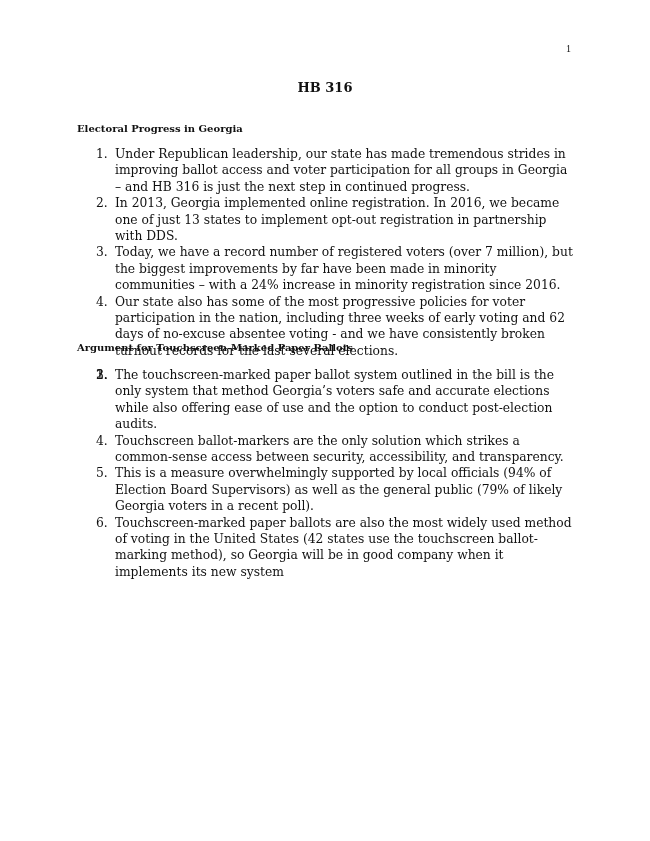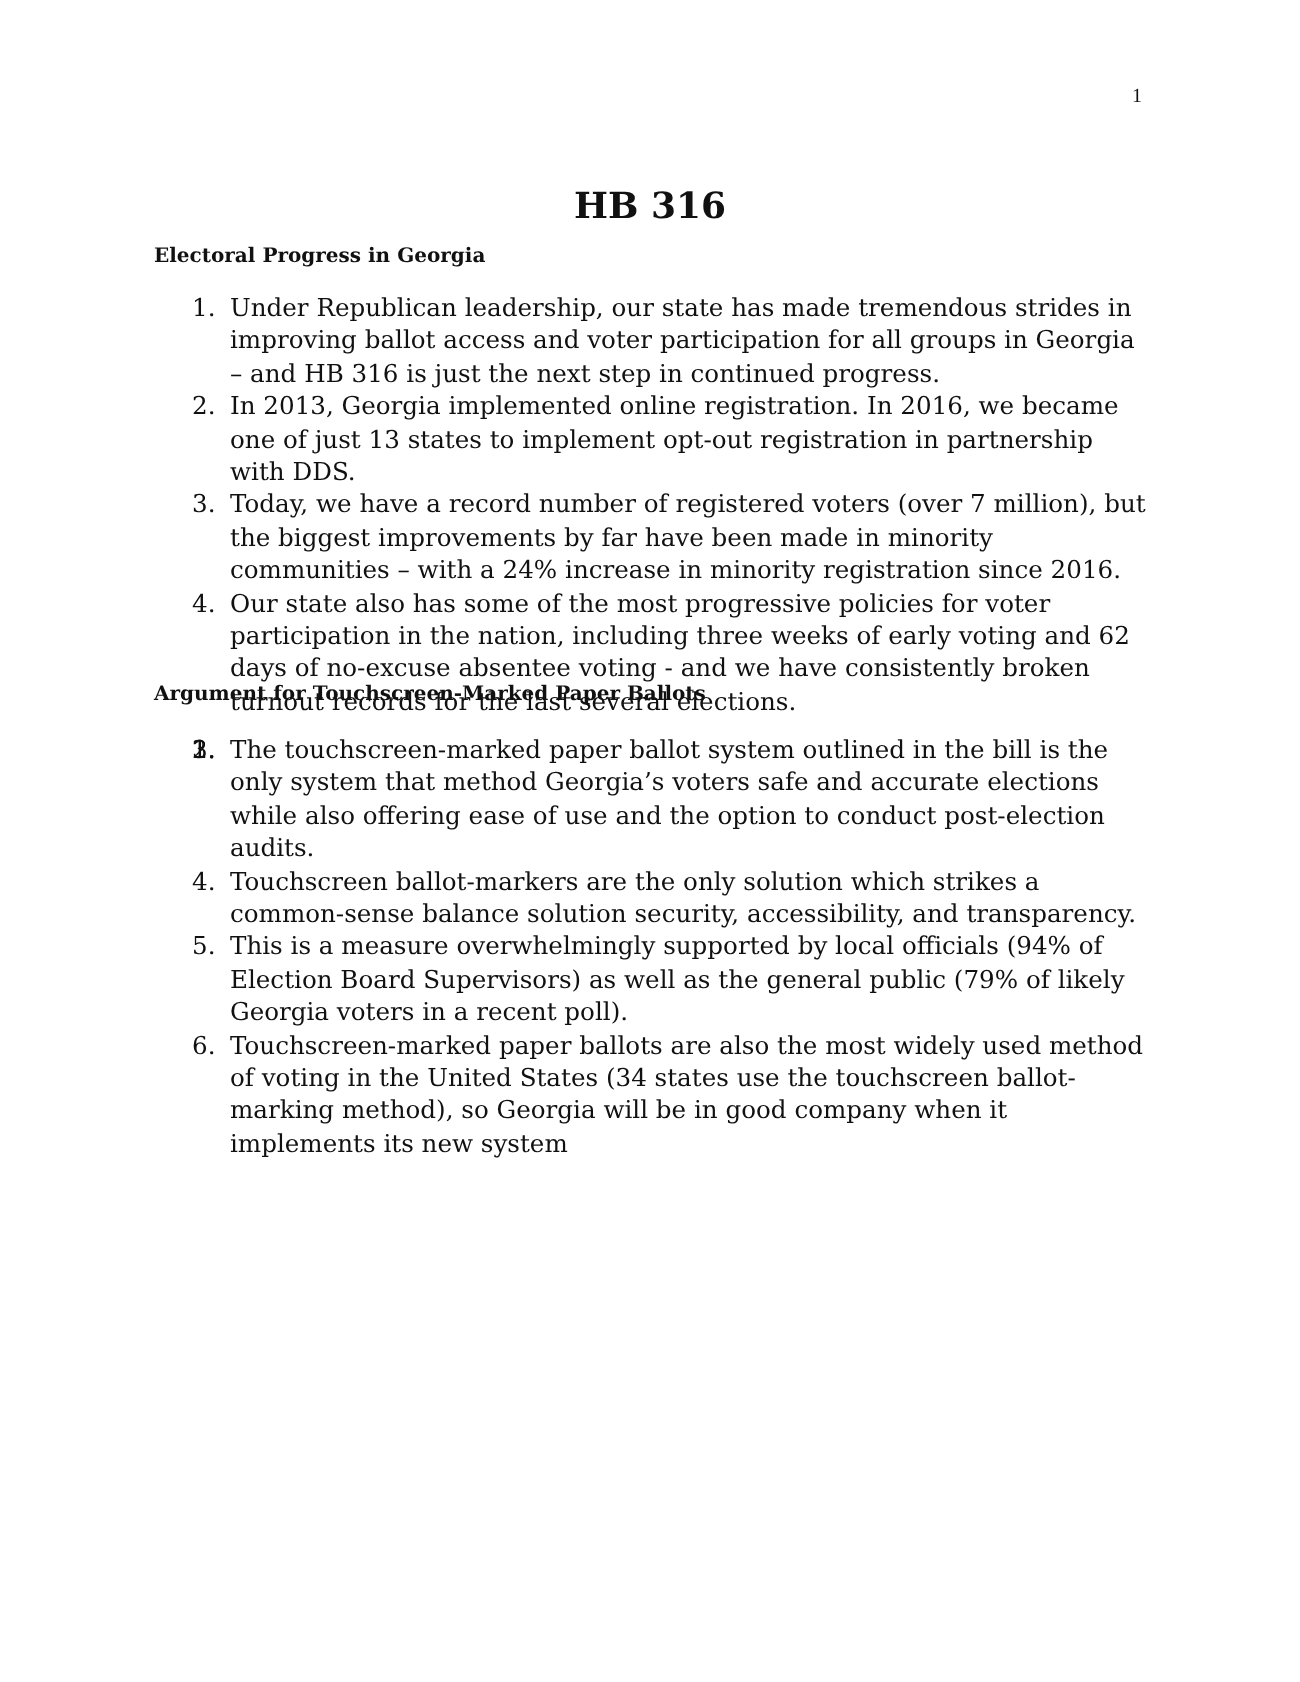--- a/index.html
+++ b/index.html
@@ -6,22 +6,22 @@
     body {
       width: 650px; height: 841px; position: relative; overflow: hidden;
       font-family: "DejaVu Serif", "Liberation Serif", serif;
       color: #111111;
     }
     .page-number {
       position: absolute; top: 43px; left: 566px;
       font-size: 10px; font-family: "Liberation Serif", serif;
     }
     .title {
-      position: absolute; top: 93px; left: 0; width: 650px; text-align: center;
-      font-weight: bold; font-size: 18px;
+      position: absolute; top: 80px; left: 0; width: 650px; text-align: center;
+      font-weight: bold; font-size: 13px;
     }
     .section-heading {
       position: absolute; left: 77px;
       font-weight: bold; font-size: 10px;
     }
     #h1 { top: 123px; }
     #h2 { top: 342px; }
     ol.items {
       position: absolute; left: 77px; width: 500px;
       margin: 0; padding: 0; list-style: none;
@@ -44,16 +44,16 @@
   <li><span class="num">2.</span><span>In 2013, Georgia implemented online registration. In 2016, we became one of just 13 states to implement opt-out registration in partnership with DDS.</span></li>
   <li><span class="num">3.</span><span>Today, we have a record number of registered voters (over 7 million), but the biggest improvements by far have been made in minority communities – with a 24% increase in minority registration since 2016.</span></li>
   <li><span class="num">4.</span><span>Our state also has some of the most progressive policies for voter participation in the nation, including three weeks of early voting and 62 days of no-excuse absentee voting - and we have consistently broken turnout records for the last several elections.</span></li>
 </ol>
 
 <div id="h2" class="section-heading">Argument for Touchscreen-Marked Paper Ballots</div>
 <ol id="list2" class="items">
   <li><span class="num">1.</span></li>
   <li><span class="num">2.</span></li>
   <li><span class="num">3.</span><span>The touchscreen-marked paper ballot system outlined in the bill is the only system that method Georgia’s voters safe and accurate elections while also offering ease of use and the option to conduct post-election audits.</span></li>
-  <li><span class="num">4.</span><span>Touchscreen ballot-markers are the only solution which strikes a common-sense balance solution security, accessibility, and transparency.</span></li>
+  <li><span class="num">4.</span><span>Touchscreen ballot-markers are the only solution which strikes a common-sense access between security, accessibility, and transparency.</span></li>
   <li><span class="num">5.</span><span>This is a measure overwhelmingly supported by local officials (94% of Election Board Supervisors) as well as the general public (79% of likely Georgia voters in a recent poll).</span></li>
-  <li><span class="num">6.</span><span>Touchscreen-marked paper ballots are also the most widely used method of voting in the United States (34 states use the touchscreen ballot-marking method), so Georgia will be in good company when it implements its new system</span></li>
+  <li><span class="num">6.</span><span>Touchscreen-marked paper ballots are also the most widely used method of voting in the United States (42 states use the touchscreen ballot-marking method), so Georgia will be in good company when it implements its new system</span></li>
 </ol>
 
 </body></html>

